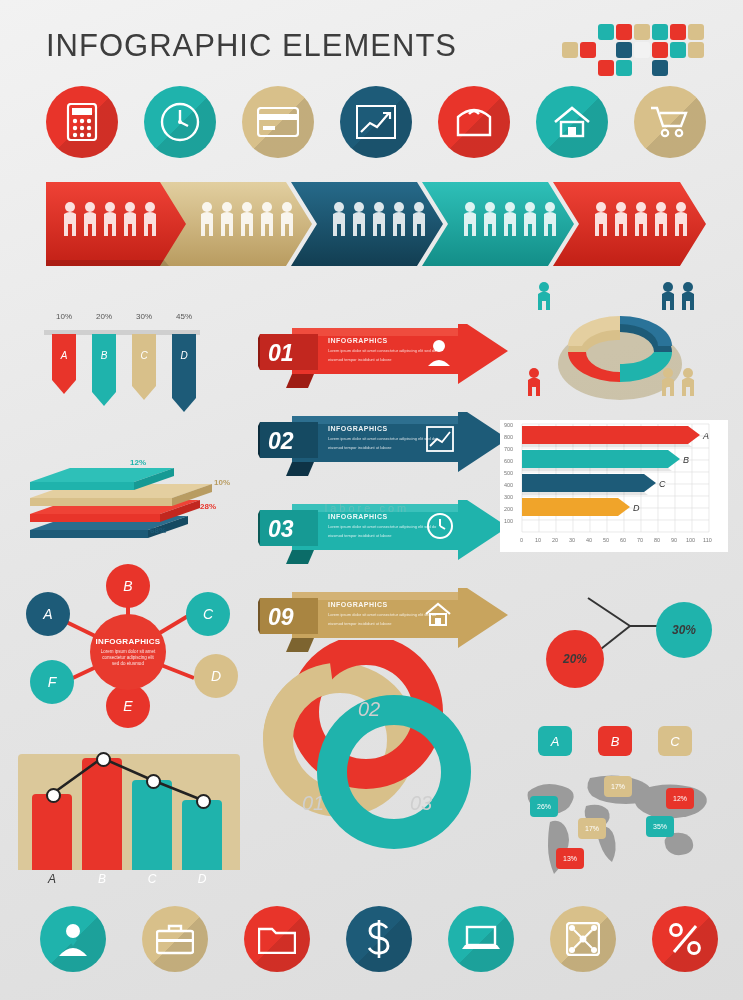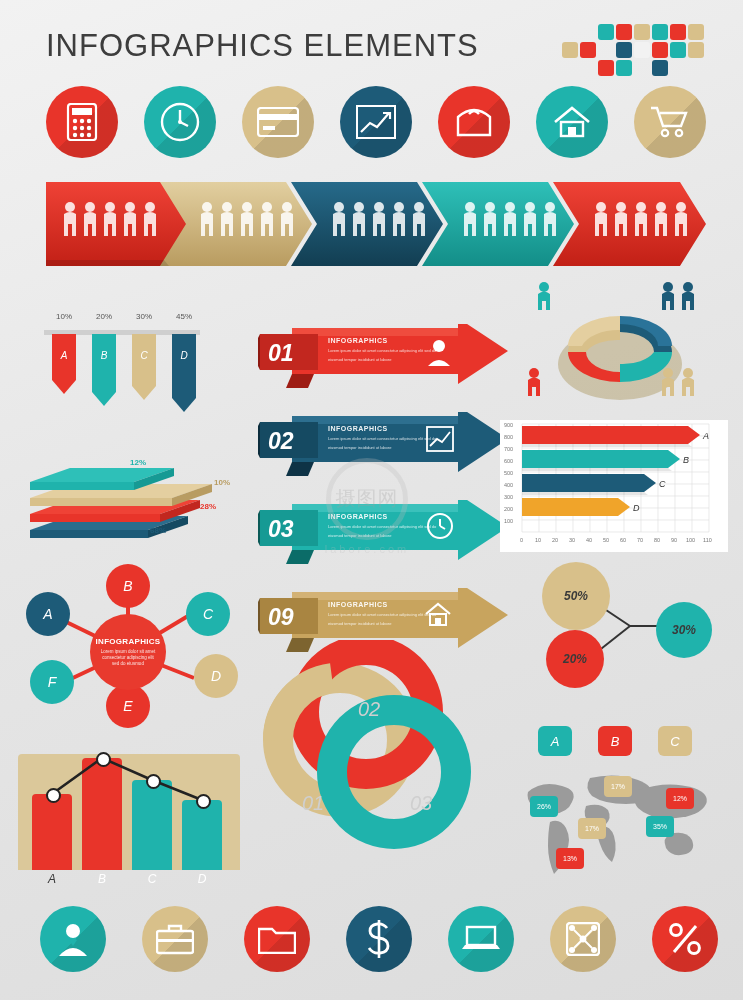--- a/index.html
+++ b/index.html
@@ -92,21 +92,21 @@
       display:flex;flex-direction:column;align-items:center;justify-content:center;}
   .wm .wcirc{width:72px;height:72px;border-radius:50%;border:5px solid #bdbdbd;display:flex;align-items:center;justify-content:center;
       font-size:20px;color:#9e9e9e;letter-spacing:1px;}
   .wm .wtxt{font-size:11px;color:#bdbdbd;letter-spacing:3px;margin-top:3px;}
 </style>
 </head>
 <body>
 
 <div class="page">
 
-  <div class="title">INFOGRAPHICS ELEMENTS</div>
+  <div class="title">INFOGRAPHIC ELEMENTS</div>
 
   <div class="pixgrid">
     <div class="px" style="left:0px;top:18px;background:#d8c08a"></div>
     <div class="px" style="left:18px;top:18px;background:#e8342a"></div>
     <div class="px" style="left:36px;top:0px;background:#1fb3ac"></div>
     <div class="px" style="left:54px;top:0px;background:#e8342a"></div>
     <div class="px" style="left:54px;top:18px;background:#1d5b78"></div>
     <div class="px" style="left:72px;top:0px;background:#d8c08a"></div>
     <div class="px" style="left:72px;top:18px;background:#f2f2f2"></div>
     <div class="px" style="left:90px;top:0px;background:#1fb3ac"></div>
@@ -647,23 +647,20 @@
     <div class="ring-lbl" style="left:40px;top:152px">01</div>
     <div class="ring-lbl" style="left:148px;top:152px">03</div>
   </div>
 
   <div style="position:absolute;left:530px;top:560px;width:190px;height:130px;">
     <svg width="190" height="130" viewBox="0 0 190 130" style="position:absolute;left:0;top:0">
       <line x1="58" y1="38" x2="100" y2="66" stroke="#333" stroke-width="2"></line>
       <line x1="100" y1="66" x2="152" y2="66" stroke="#333" stroke-width="2"></line>
       <line x1="100" y1="66" x2="62" y2="96" stroke="#333" stroke-width="2"></line>
     </svg>
-    <div class="pcirc" style="left:12px;top:2px;width:68px;height:68px;background:#d8c08a;color:#3a3a3a">
-      <span>50%</span>
-    </div>
     <div class="pcirc" style="left:126px;top:42px;width:56px;height:56px;background:#1fb3ac;color:#3a3a3a">
       <span>30%</span>
     </div>
     <div class="pcirc" style="left:16px;top:70px;width:58px;height:58px;background:#e8342a;color:#3a3a3a">
       <span>20%</span>
     </div>
   </div>
 
   <div style="position:absolute;left:534px;top:726px;width:160px;height:40px;">
     <div class="bub" style="left:4px;top:0;position:absolute;background:#1fb3ac">
@@ -767,17 +764,16 @@
       <div class="sh"></div>
       <svg width="34" height="34" viewBox="0 0 34 34" style="position:relative;z-index:2">
           <circle cx="8" cy="8" r="5.4" fill="none" stroke="#fff" stroke-width="3"></circle>
           <circle cx="26" cy="26" r="5.4" fill="none" stroke="#fff" stroke-width="3"></circle>
           <line x1="28" y1="4" x2="6" y2="30" stroke="#fff" stroke-width="3"></line>
         </svg>
     </div>
   </div>
 
   <div class="wm">
-    <div class="wcirc">摄图网</div>
     <div class="wtxt">labore.com</div>
   </div>
 
 </div>
 
 </body></html>

